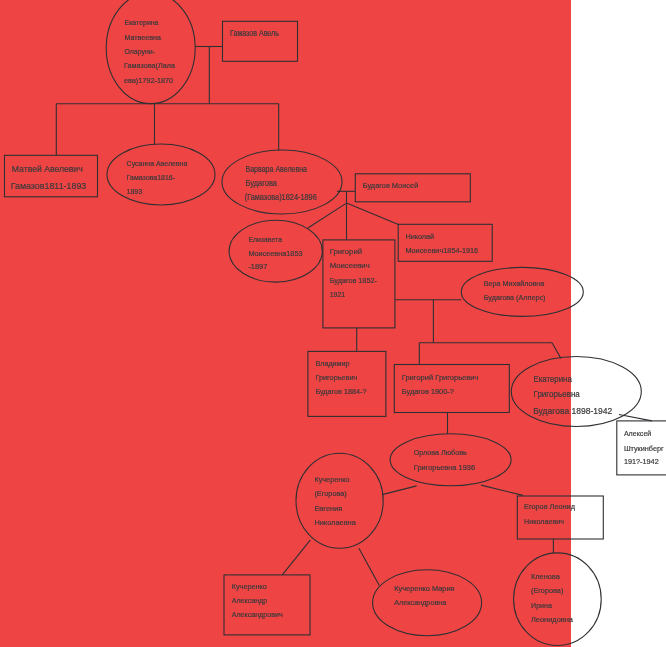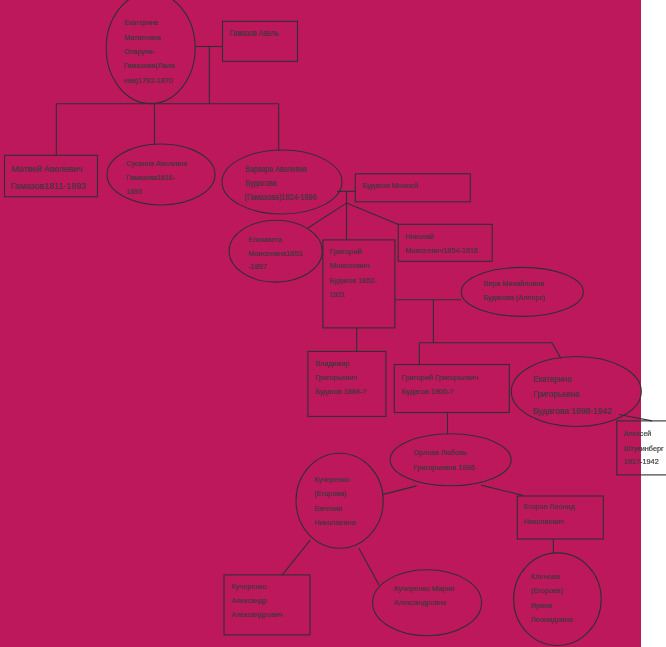--- a/index.html
+++ b/index.html
@@ -1,18 +1,18 @@
 <!DOCTYPE html>
 <html><head>
 <meta charset="utf-8">
 <title>Family tree diagram</title>
 <style>
   html,body{margin:0;padding:0;background:#ffffff;}
   body{width:666px;height:647px;overflow:hidden;}
-  #canvas{position:relative;width:641px;height:647px;background:#be185d;}
+  #canvas{position:relative;width:571px;height:647px;background:#ef4444;}
   svg#tree{position:absolute;left:0;top:0;display:block;filter:blur(0.22px);}
   .shape{fill:none;stroke:#2f3033;stroke-width:1.1;}
   .conn{fill:none;stroke:#2f3033;stroke-width:1.1;}
   .label{fill:#3a3a3c;font-family:"Liberation Sans",sans-serif;stroke:#3a3a3c;stroke-width:0.2;paint-order:stroke fill;}
 </style>
 </head>
 <body>
 
 <div id="canvas">
 <svg id="tree" width="666" height="647" viewBox="0 0 666 647">

